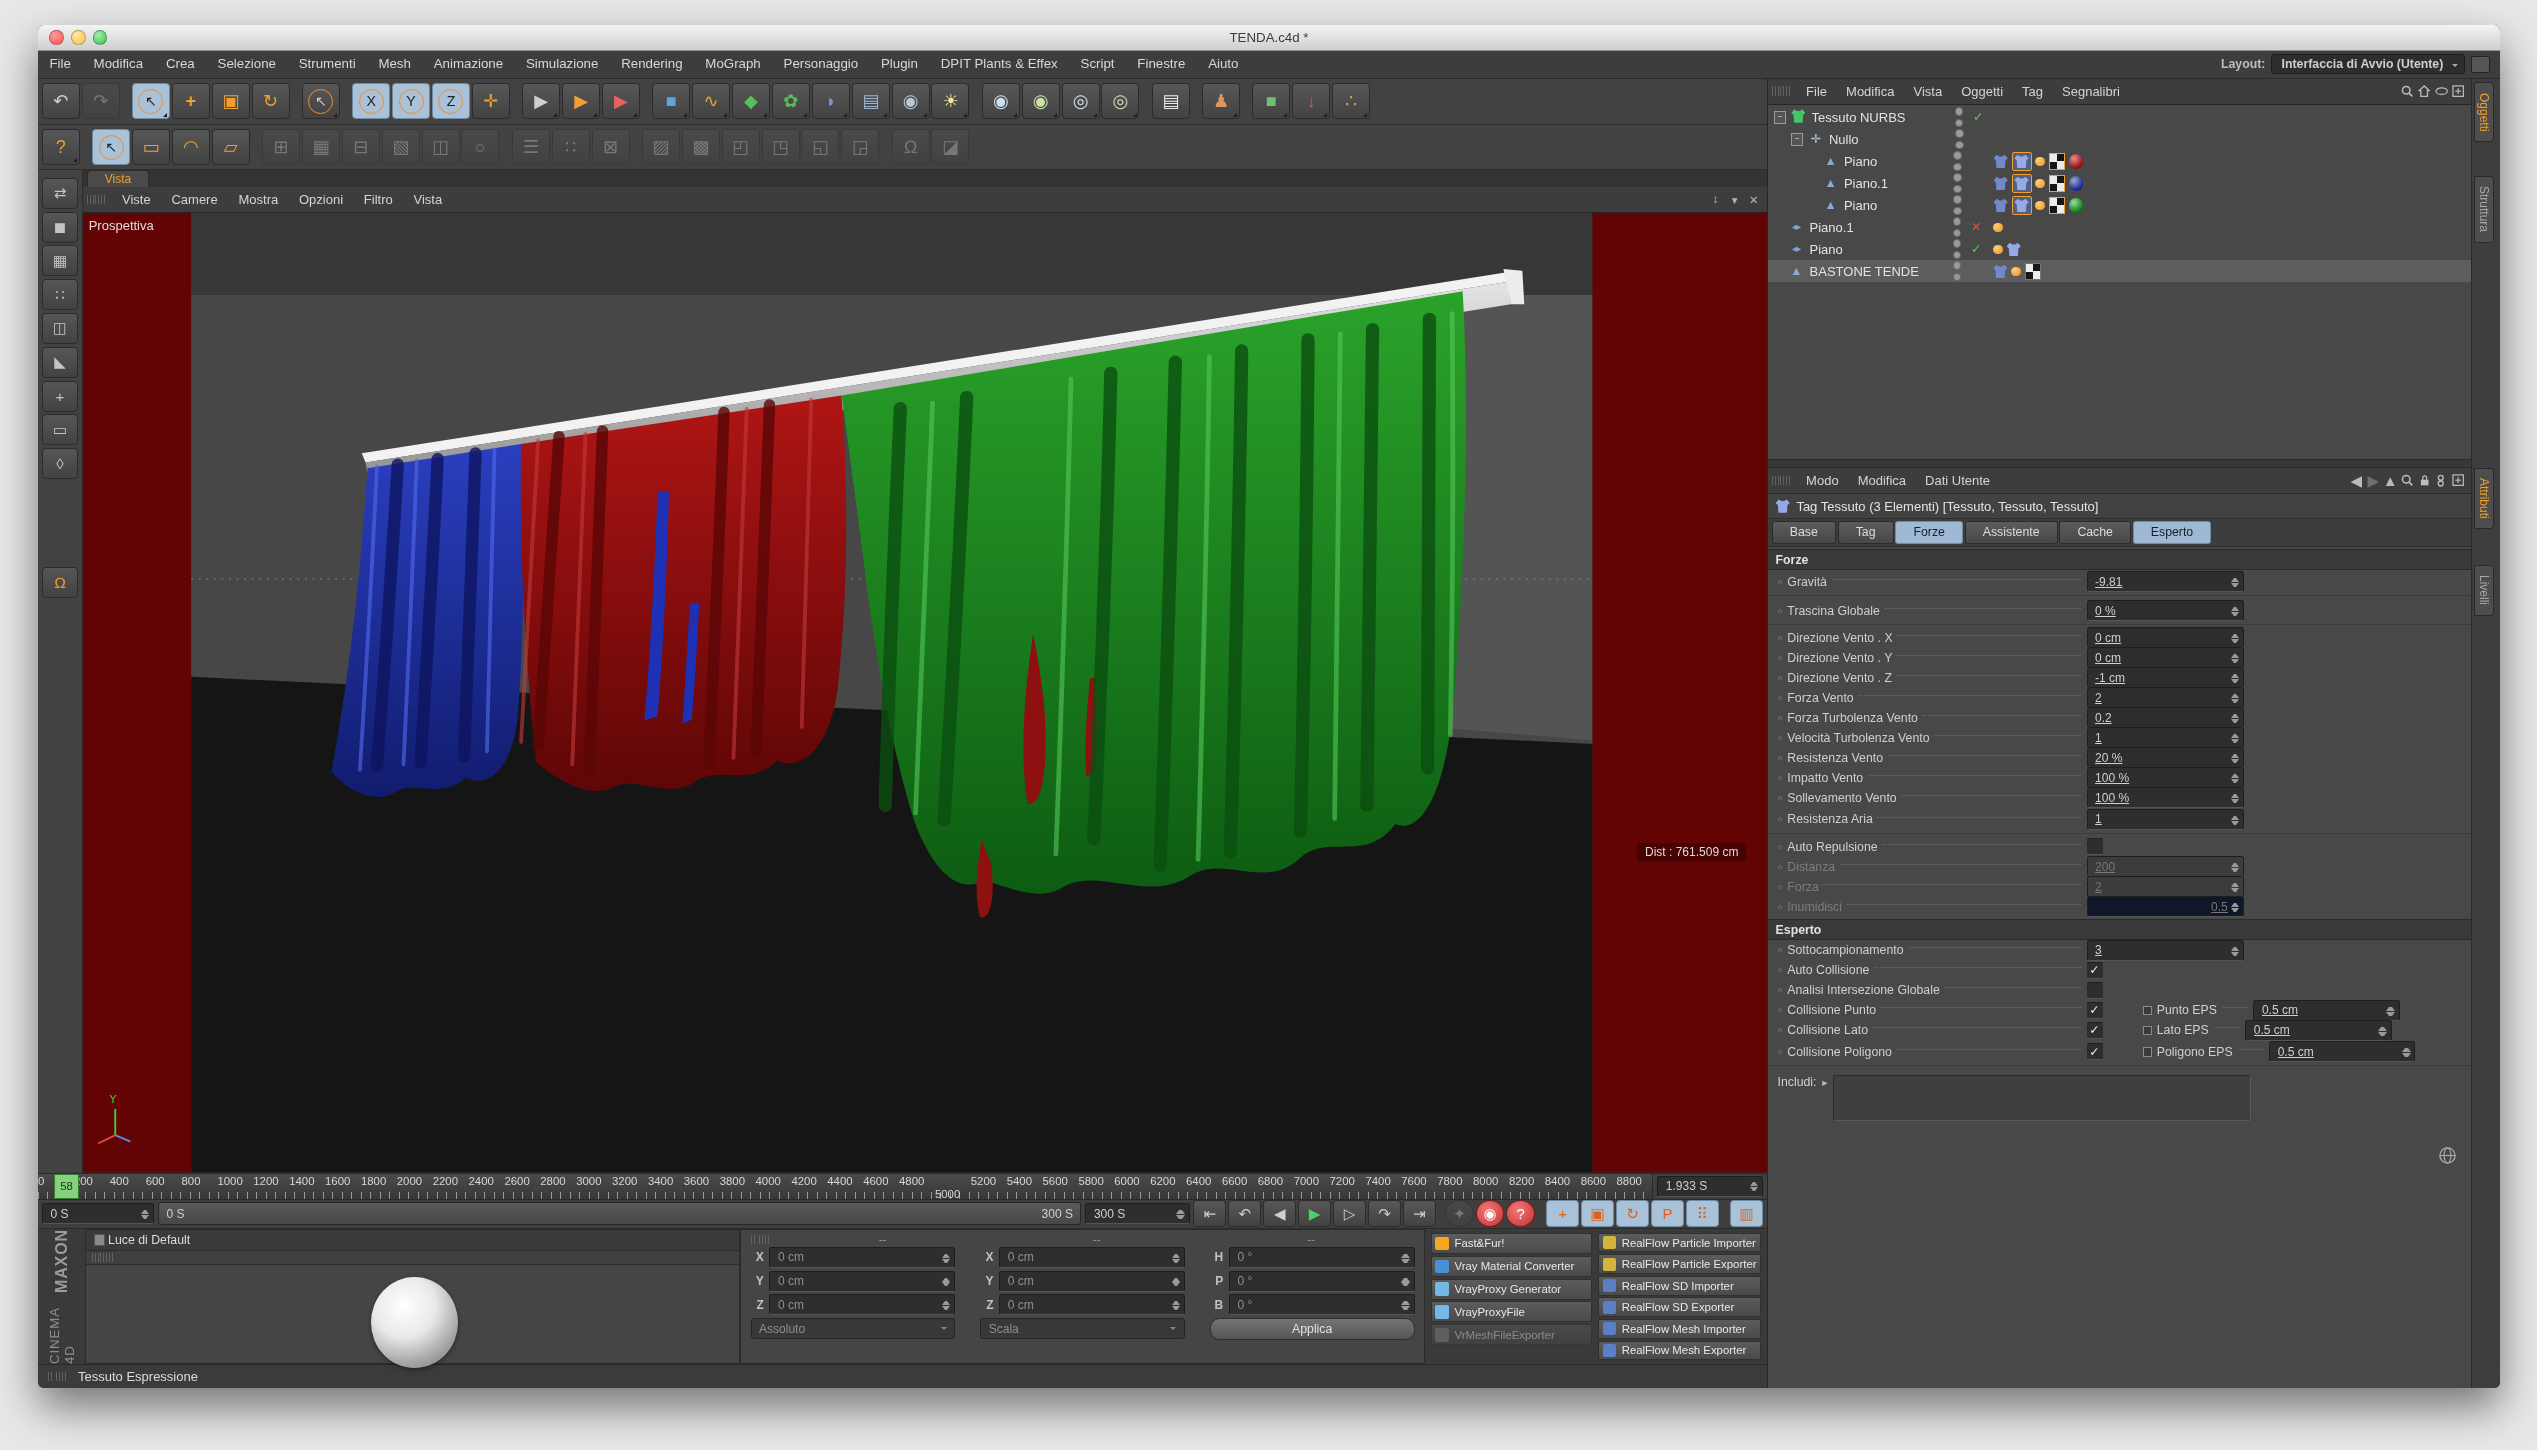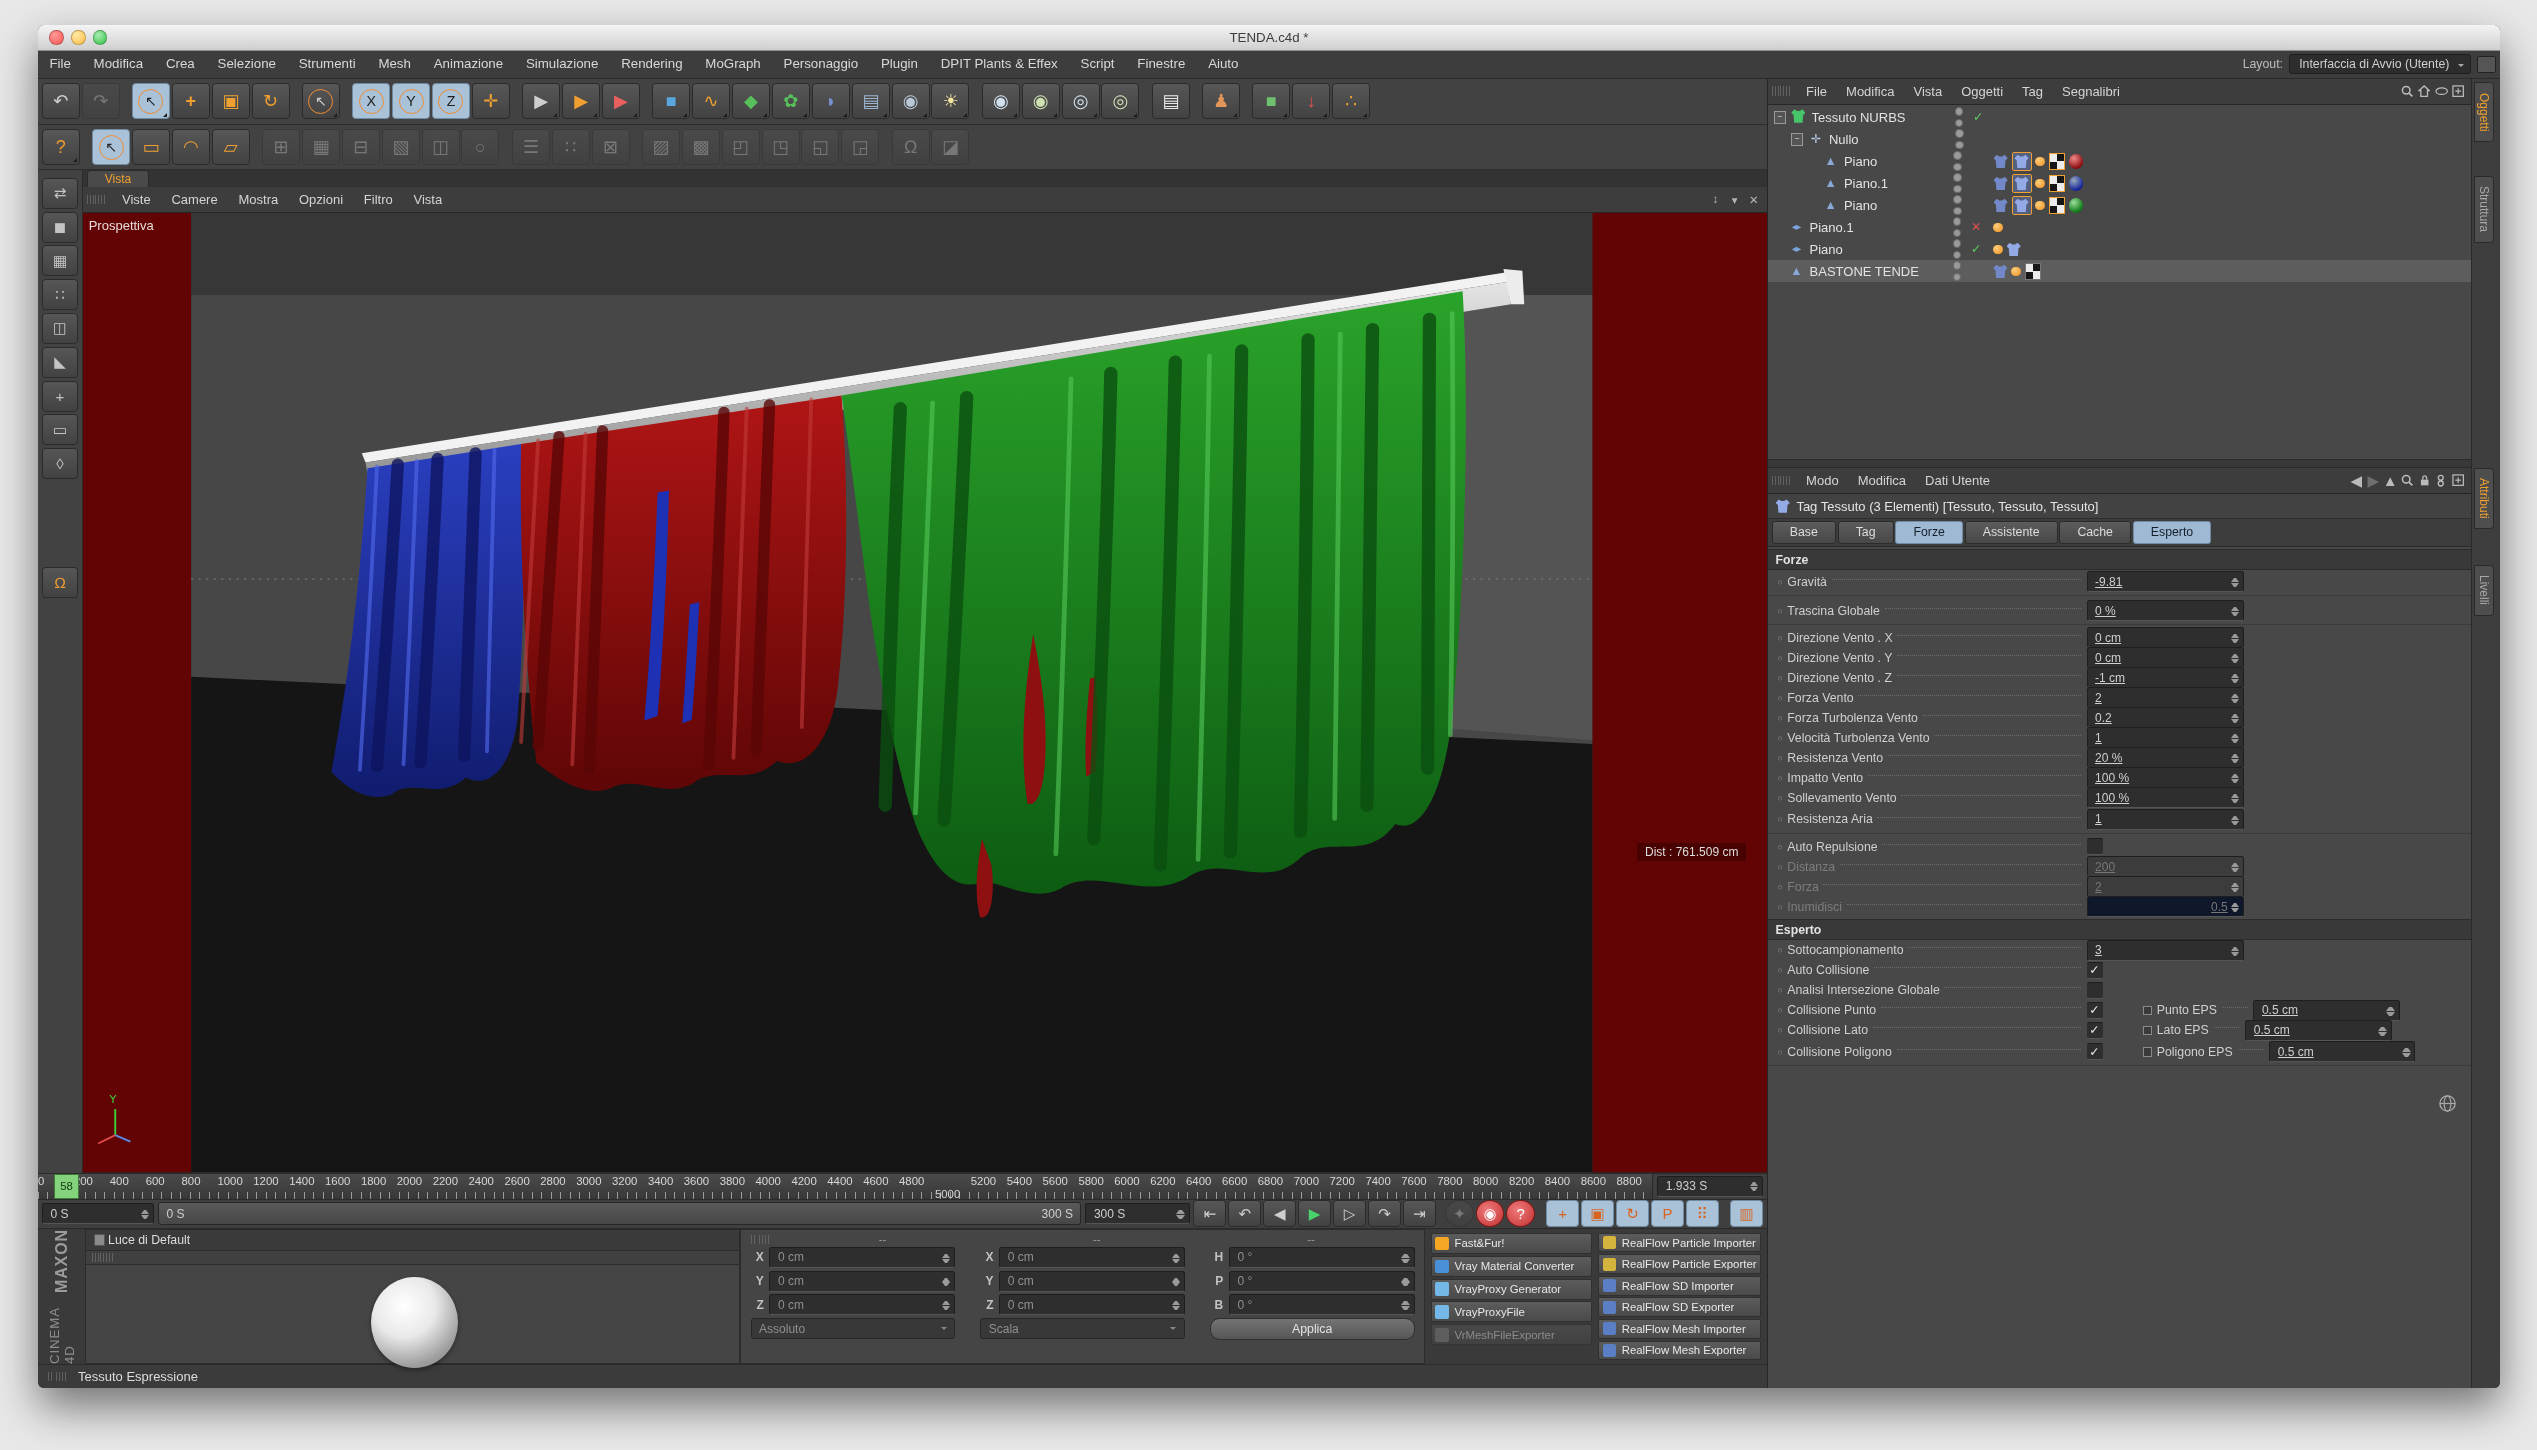--- a/index.html
+++ b/index.html
@@ -12,21 +12,21 @@
             display:flex;align-items:center;position:relative;flex:0 0 auto;}
   .lights{display:flex;gap:7.6px;margin-left:11.4px;}
   .light{width:12.3px;height:12.3px;border-radius:50%;border:0.9px solid rgba(0,0,0,.25);}
   .light.r{background:radial-gradient(circle at 35% 30%,#ff9a96,#fc5753);}
   .light.y{background:radial-gradient(circle at 35% 30%,#ffe9a8,#fdbc40);}
   .light.g{background:radial-gradient(circle at 35% 30%,#a8eab0,#33c748);}
   .wtitle{position:absolute;left:0;right:0;text-align:center;font-size:13.3px;color:#3c3c3c;}
   
   .menubar{height:26.6px;background:#3d3d3d;border-bottom:0.9px solid #2a2a2a;display:flex;align-items:center;flex:0 0 auto;}
   .menubar .mi{padding:0 11.4px;font-size:13.3px;color:#d8d8d8;line-height:26.6px;cursor:default;}
-  .layoutbox{margin-left:auto;display:flex;align-items:center;gap:5.7px;margin-right:4px;}
+  .layoutbox{margin-left:auto;display:flex;align-items:center;gap:5.7px;margin-right:10px;font-weight:bold;}
   .layoutbox .llab{font-size:12.3px;color:#bdbdbd;}
   .layoutdd{background:#2d2d2d;border:0.9px solid #1d1d1d;border-radius:2.8px;color:#cfcfcf;font-size:12.3px;
             padding:1.9px 21px 1.9px 9.5px;position:relative;}
   .layoutdd:after{content:"";position:absolute;right:6.6px;top:8.5px;border:3.8px solid transparent;border-top-color:#aaa;}
   .laybtn{width:17px;height:15px;background:#555;border:0.9px solid #222;border-radius:1.9px;}
   
   .tbrow{background:#424242;display:flex;align-items:center;padding:1.9px 3.8px;gap:1.9px;flex:0 0 auto;border-bottom:0.9px solid #2e2e2e;}
   .tb1{height:42px;}.tb2{height:40px;}
   .btn{width:36px;height:34px;background:linear-gradient(#575757,#424242);border:0.9px solid #2b2b2b;border-radius:3.8px;
        display:flex;align-items:center;justify-content:center;font-size:18px;color:#cfcfcf;position:relative;flex:0 0 auto;}
@@ -1176,20 +1176,25 @@
               <span class="epsgrp">
                 <span class="minichk"></span>
                 <span class="epslbl">Poligono EPS</span>
                 <span class="epsdots"></span>
                 <span class="field afield" style="width: 133px;">
                   <span class="val">0.5 cm</span>
                   <span class="spin"></span>
                 </span>
               </span>
             </div>
+            <div class="includi">
+              <span class="albl">Includi:</span>
+              <span style="color: rgb(187, 187, 187); font-size: 10.4px; margin-top: 0.9px;">▸</span>
+              <span class="incbox"></span>
+            </div>
             <div class="globe"><svg width="19" height="19" viewBox="0 0 20 20">
                 <circle cx="10" cy="10" r="8" fill="none" stroke="#aaa" stroke-width="1.4"></circle>
                 <ellipse cx="10" cy="10" rx="3.6" ry="8" fill="none" stroke="#aaa" stroke-width="1.2"></ellipse>
                 <line x1="2" y1="10" x2="18" y2="10" stroke="#aaa" stroke-width="1.2"></line>
               </svg></div>
           </div>
       </div>
 
       <div class="vstrip">
         <span class="vstab active" style="top:3.8px;">Oggetti</span>

